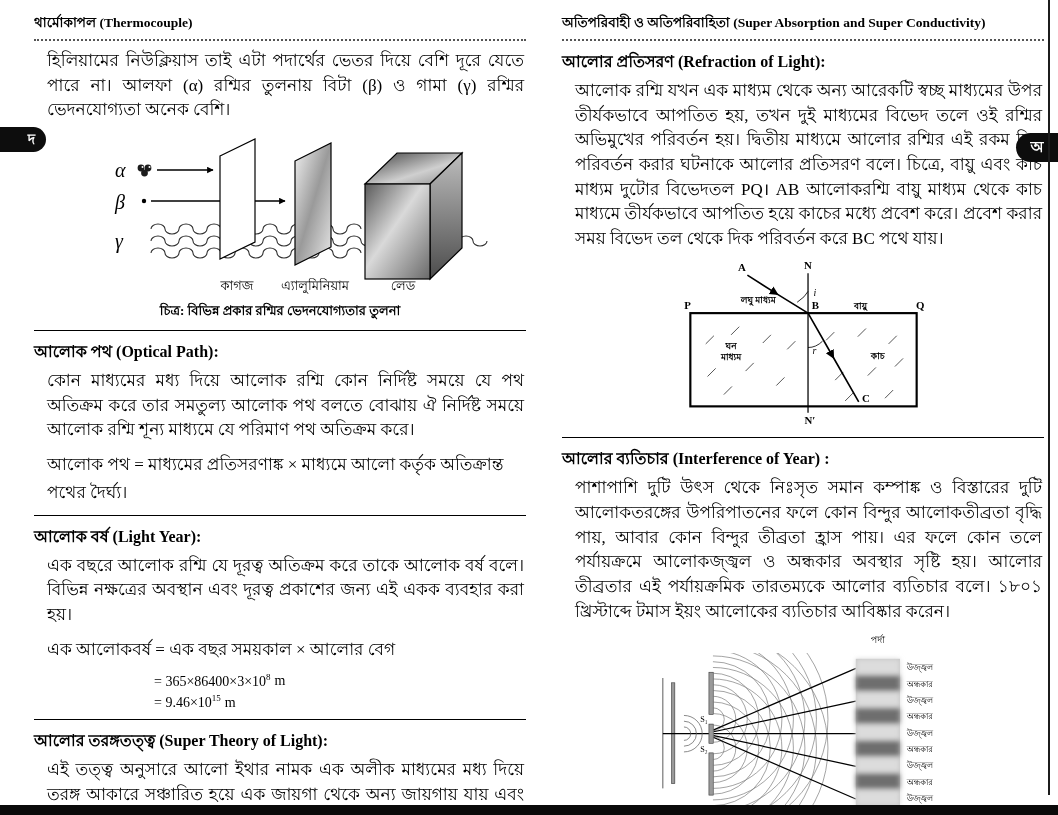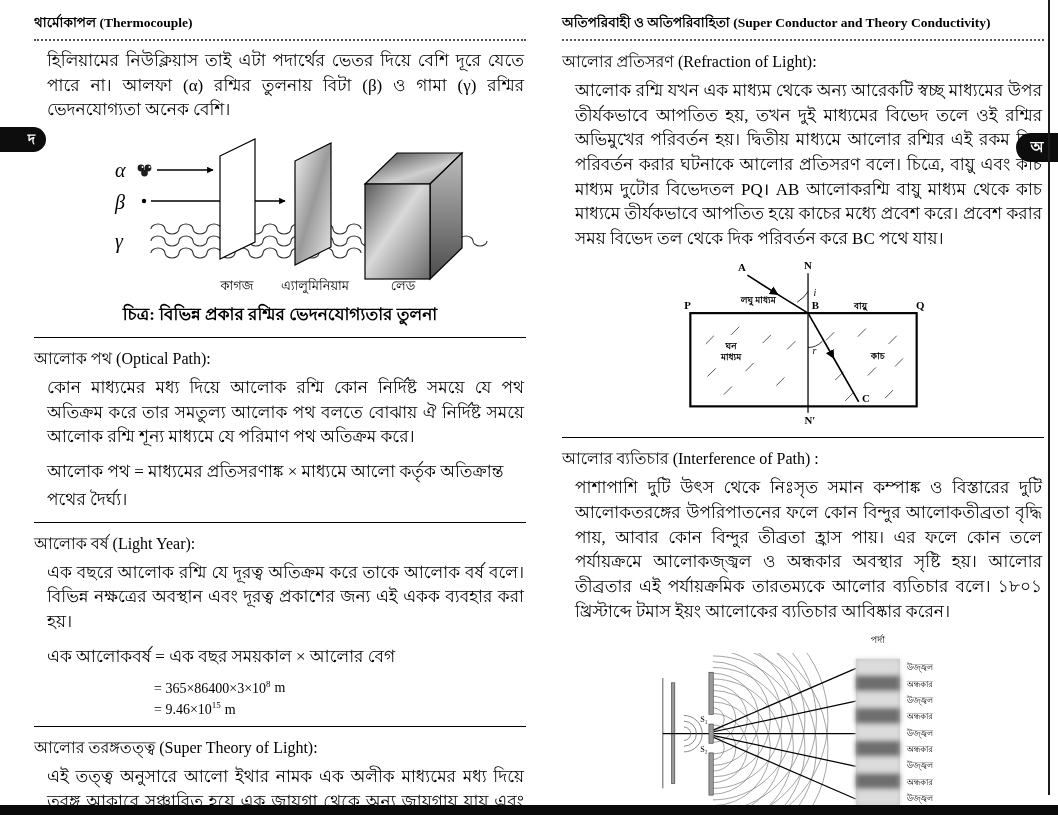--- a/index.html
+++ b/index.html
@@ -9,33 +9,33 @@
     font-family:"Liberation Serif","DejaVu Serif",serif;
   }
   .page{position:absolute;top:12px;}
   .page-left{left:34px;width:492px;}
   .page-right{left:562px;width:482px;}
   .page-header{
     font-weight:bold;font-size:13.5px;
     border-bottom:2px dotted #555;padding-bottom:4px;margin-bottom:8px;
     white-space:nowrap;
   }
-  .section-heading{font-weight:normal;font-size:16px;margin:4px 0 3px 0;}
+  .section-heading{font-weight:bold;font-size:16px;margin:4px 0 3px 0;}
   .body-text{
     font-size:17px;line-height:1.45;text-align:justify;
     margin:0 2px 6px 13px;
   }
   .formula{font-weight:normal;font-size:17px;margin:8px 0 8px 13px;}
   .eq{font-size:14px;margin:4px 0 4px 120px;}
   .eq sup{font-size:9px;}
   .eq .unit{margin-left:4px;}
   .rule{border:none;border-top:1.6px solid #000;margin:8px 0;}
   .dotted-rule{border:none;border-top:2px dotted #888;margin:10px 0 2px 0;}
   .page-footer{text-align:right;font-weight:bold;font-size:16px;margin-top:2px;}
-  .caption{text-align:center;font-weight:bold;font-size:17px;margin:2px 0 4px 0;}
+  .caption{text-align:center;font-weight:bold;font-size:13px;margin:2px 0 4px 0;}
   .fig{display:block;margin:0 auto;}
   svg text{font-family:"Liberation Serif","DejaVu Serif",serif;}
   .tab-left{
     position:absolute;left:0;top:127px;width:46px;height:25px;
     background:#0d0d0d;color:#fff;border-radius:0 13px 13px 0;
     display:flex;align-items:center;justify-content:flex-end;
     padding-right:11px;box-sizing:border-box;
     font-size:14px;font-weight:bold;
   }
   .tab-right{
@@ -137,21 +137,21 @@
   <hr class="rule">
 
   <div class="section-heading">আলোর তরঙ্গতত্ত্ব (Super Theory of Light):</div>
   <div class="body-text">এই তত্ত্ব অনুসারে আলো ইথার নামক এক অলীক মাধ্যমের মধ্য দিয়ে তরঙ্গ আকারে সঞ্চারিত হয়ে এক জায়গা থেকে অন্য জায়গায় যায় এবং চোখে পৌছালে দর্শনানুভূতি সৃষ্টি করে। দীপ্তিমান বস্তু থেকে আলো কীভাবে আমাদের চোখে আসে তা ব্যাখ্যার জন্য বিজ্ঞানীরা এ পর্যন্ত চারটি তত্ত্ব প্রদান করেন। ডাচ বিজ্ঞানী হাইগেন্‌স (Huygens) প্রথম ১৬৭৮ খ্রিস্টাব্দে আলোর তরঙ্গ তত্ত্ব উপস্থাপন করেন।</div>
 
   <hr class="dotted-rule">
   <div class="page-footer">Royal-30</div>
 </div>
 
 <div class="page page-right">
-  <div class="page-header">অতিপরিবাহী ও অতিপরিবাহিতা (Super Conductor and Theory Conductivity)</div>
+  <div class="page-header">অতিপরিবাহী ও অতিপরিবাহিতা (Super Absorption and Super Conductivity)</div>
 
   <div class="section-heading">আলোর প্রতিসরণ (Refraction of Light):</div>
   <div class="body-text">আলোক রশ্মি যখন এক মাধ্যম থেকে অন্য আরেকটি স্বচ্ছ মাধ্যমের উপর তীর্যকভাবে আপতিত হয়, তখন দুই মাধ্যমের বিভেদ তলে ওই রশ্মির অভিমুখের পরিবর্তন হয়। দ্বিতীয় মাধ্যমে আলোর রশ্মির এই রকম দিক পরিবর্তন করার ঘটনাকে আলোর প্রতিসরণ বলে। চিত্রে, বায়ু এবং কাঁচ মাধ্যম দুটোর বিভেদতল PQ। AB আলোকরশ্মি বায়ু মাধ্যম থেকে কাচ মাধ্যমে তীর্যকভাবে আপতিত হয়ে কাচের মধ্যে প্রবেশ করে। প্রবেশ করার সময় বিভেদ তল থেকে দিক পরিবর্তন করে BC পথে যায়।</div>
 
   <svg class="fig" width="285" height="172" viewBox="0 0 300 190">
     <defs>
       <marker id="arr2" orient="auto" markerWidth="9" markerHeight="9" refX="4.5" refY="2.75">
         <path d="M0,0L5.5,2.75L0,5.5z" fill="#000"></path>
       </marker>
     </defs>
@@ -195,21 +195,21 @@
     <text x="160" y="107" font-size="11" font-style="italic">r</text>
     <text x="100" y="51" font-size="10" font-weight="bold" text-anchor="middle">লঘু মাধ্যম</text>
     <text x="213" y="57" font-size="10" font-weight="bold" text-anchor="middle">বায়ু</text>
     <text x="70" y="102" font-size="10" font-weight="bold" text-anchor="middle">ঘন</text>
     <text x="70" y="114" font-size="10" font-weight="bold" text-anchor="middle">মাধ্যম</text>
     <text x="232" y="113" font-size="10" font-weight="bold" text-anchor="middle">কাচ</text>
   </svg>
 
   <hr class="rule">
 
-  <div class="section-heading">আলোর ব্যতিচার (Interference of Path) :</div>
+  <div class="section-heading">আলোর ব্যতিচার (Interference of Year) :</div>
   <div class="body-text">পাশাপাশি দুটি উৎস থেকে নিঃসৃত সমান কম্পাঙ্ক ও বিস্তারের দুটি আলোকতরঙ্গের উপরিপাতনের ফলে কোন বিন্দুর আলোকতীব্রতা বৃদ্ধি পায়, আবার কোন বিন্দুর তীব্রতা হ্রাস পায়। এর ফলে কোন তলে পর্যায়ক্রমে আলোকজ্জ্বল ও অন্ধকার অবস্থার সৃষ্টি হয়। আলোর তীব্রতার এই পর্যায়ক্রমিক তারতম্যকে আলোর ব্যতিচার বলে। ১৮০১ খ্রিস্টাব্দে টমাস ইয়ং আলোকের ব্যতিচার আবিষ্কার করেন।</div>
 
   <svg class="fig" width="310" height="192" viewBox="0 0 320 200">
     <defs>
       <clipPath id="clipI">
           <rect x="66" y="24" width="150" height="164"></rect>
         </clipPath>
       <filter id="blurS" x="-20%" y="-20%" width="140%" height="140%">
           <feGaussianBlur stdDeviation="2.6"></feGaussianBlur>
         </filter>

